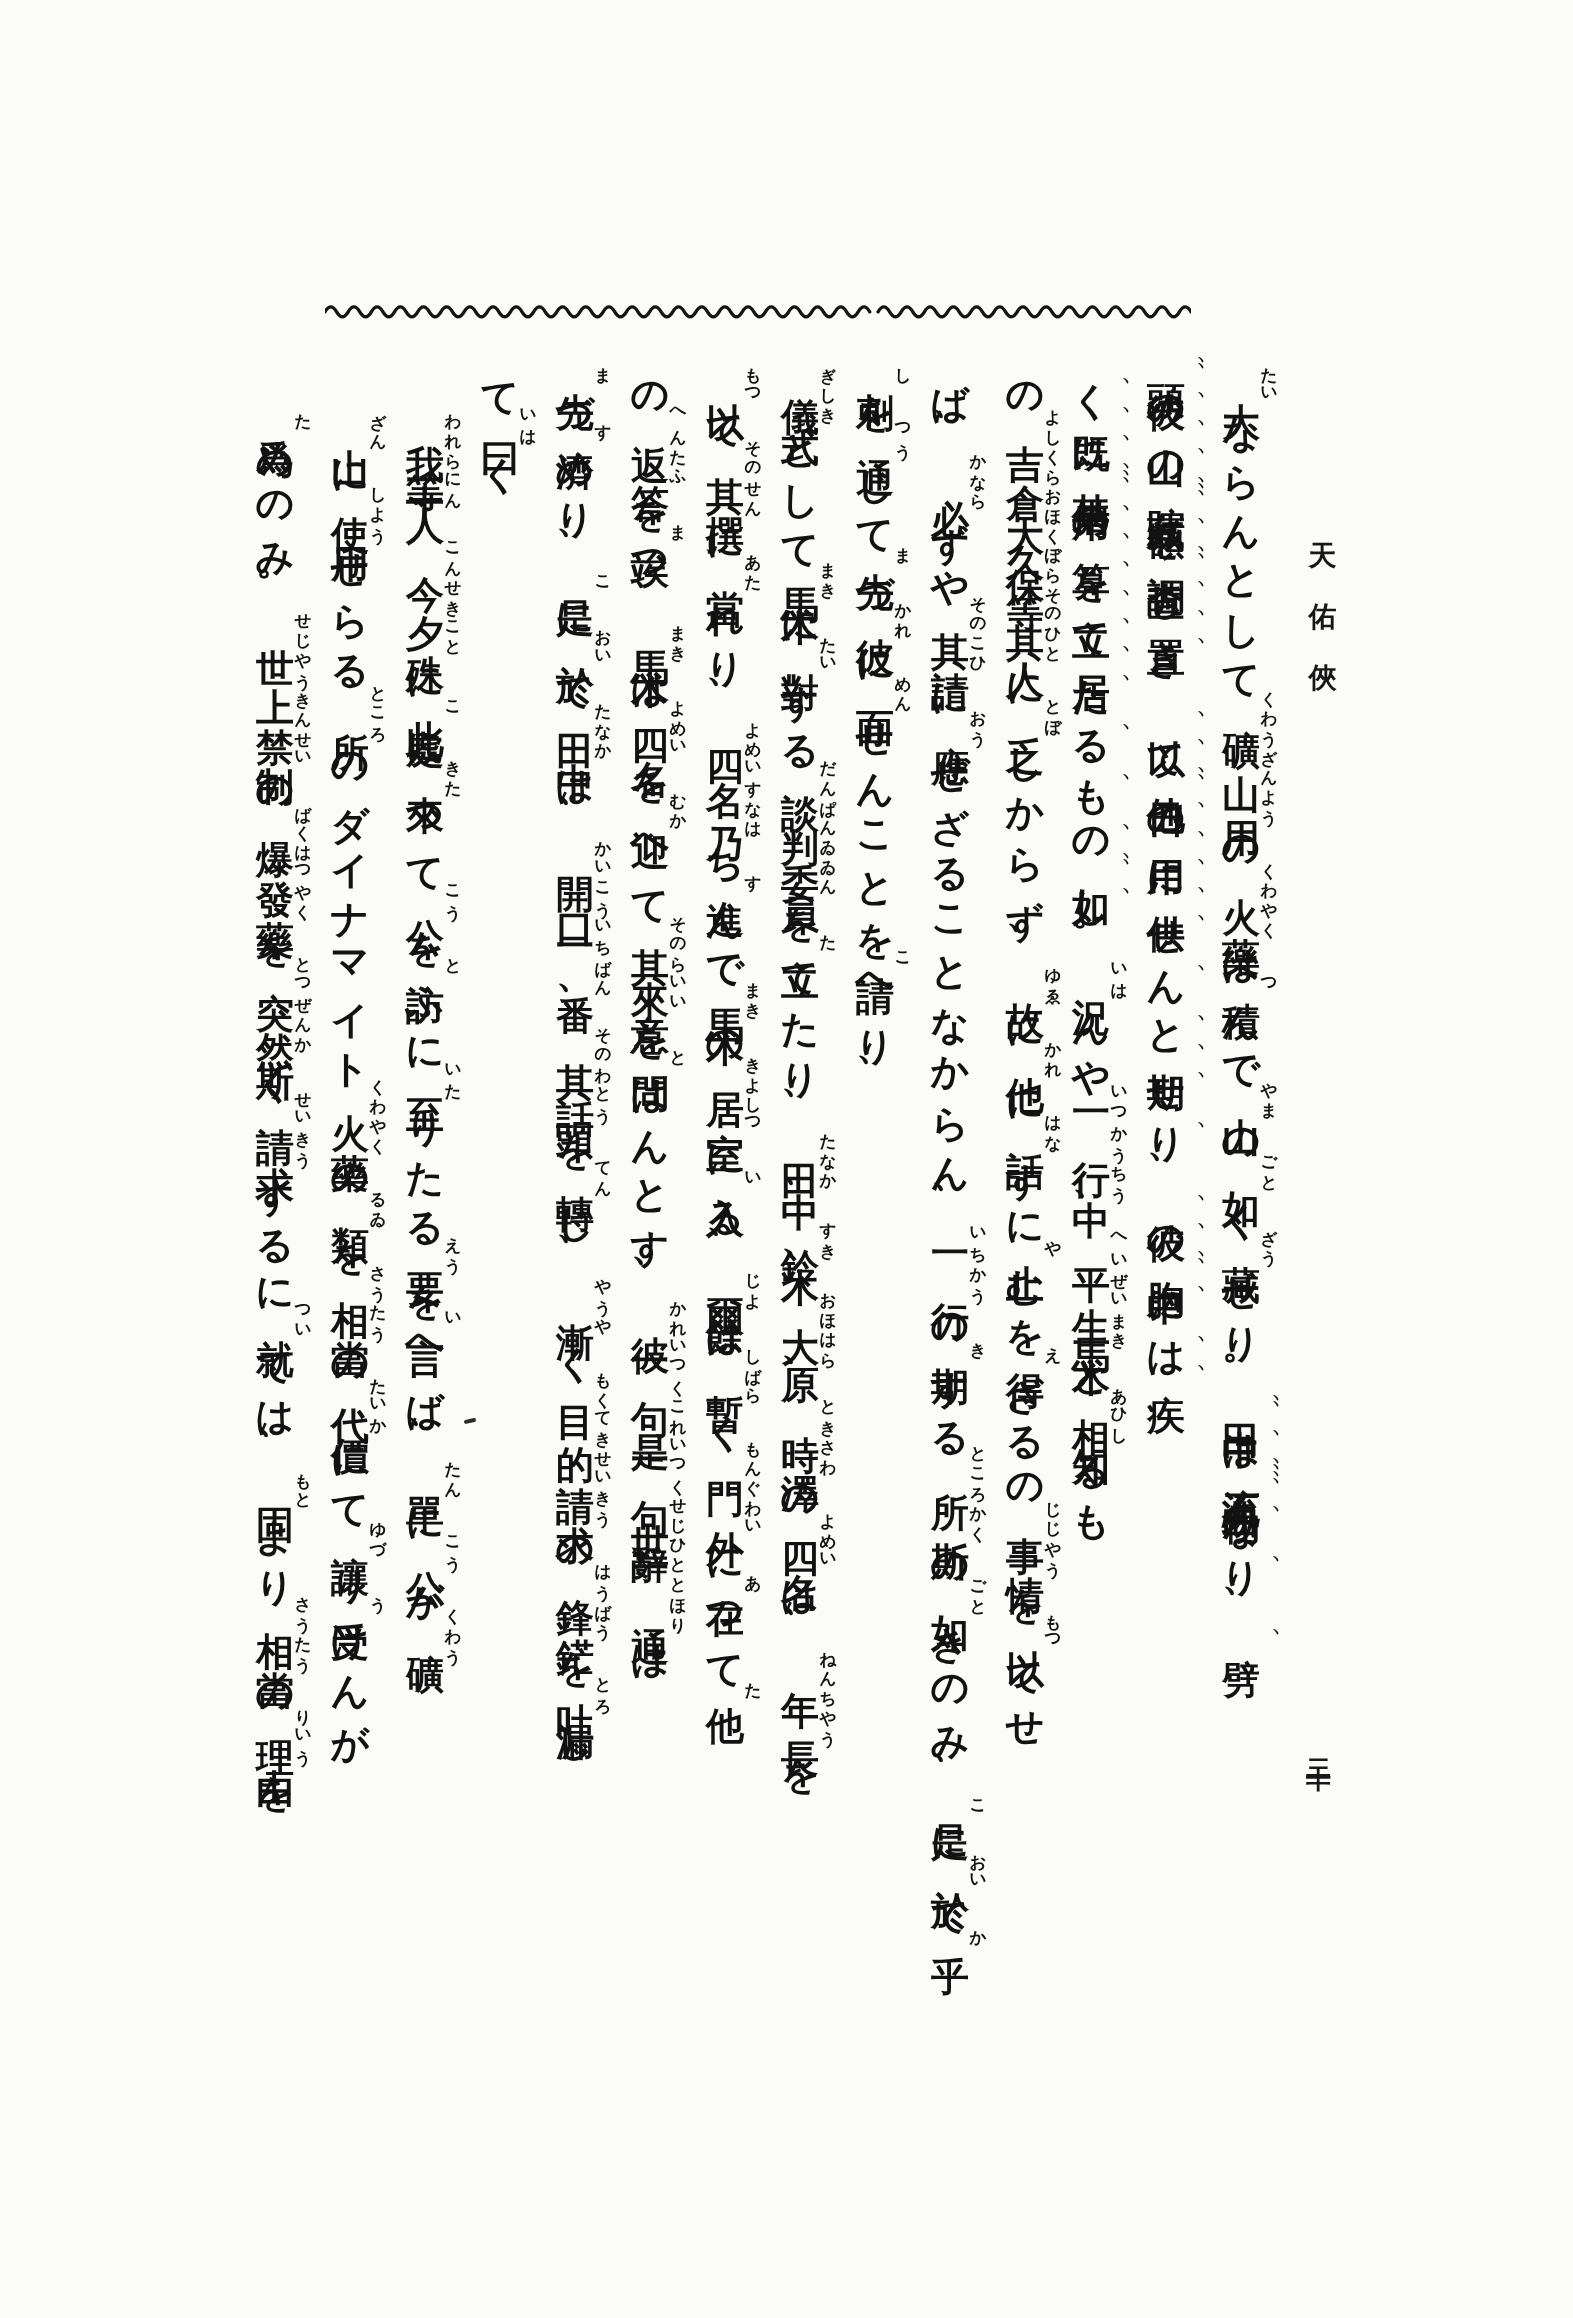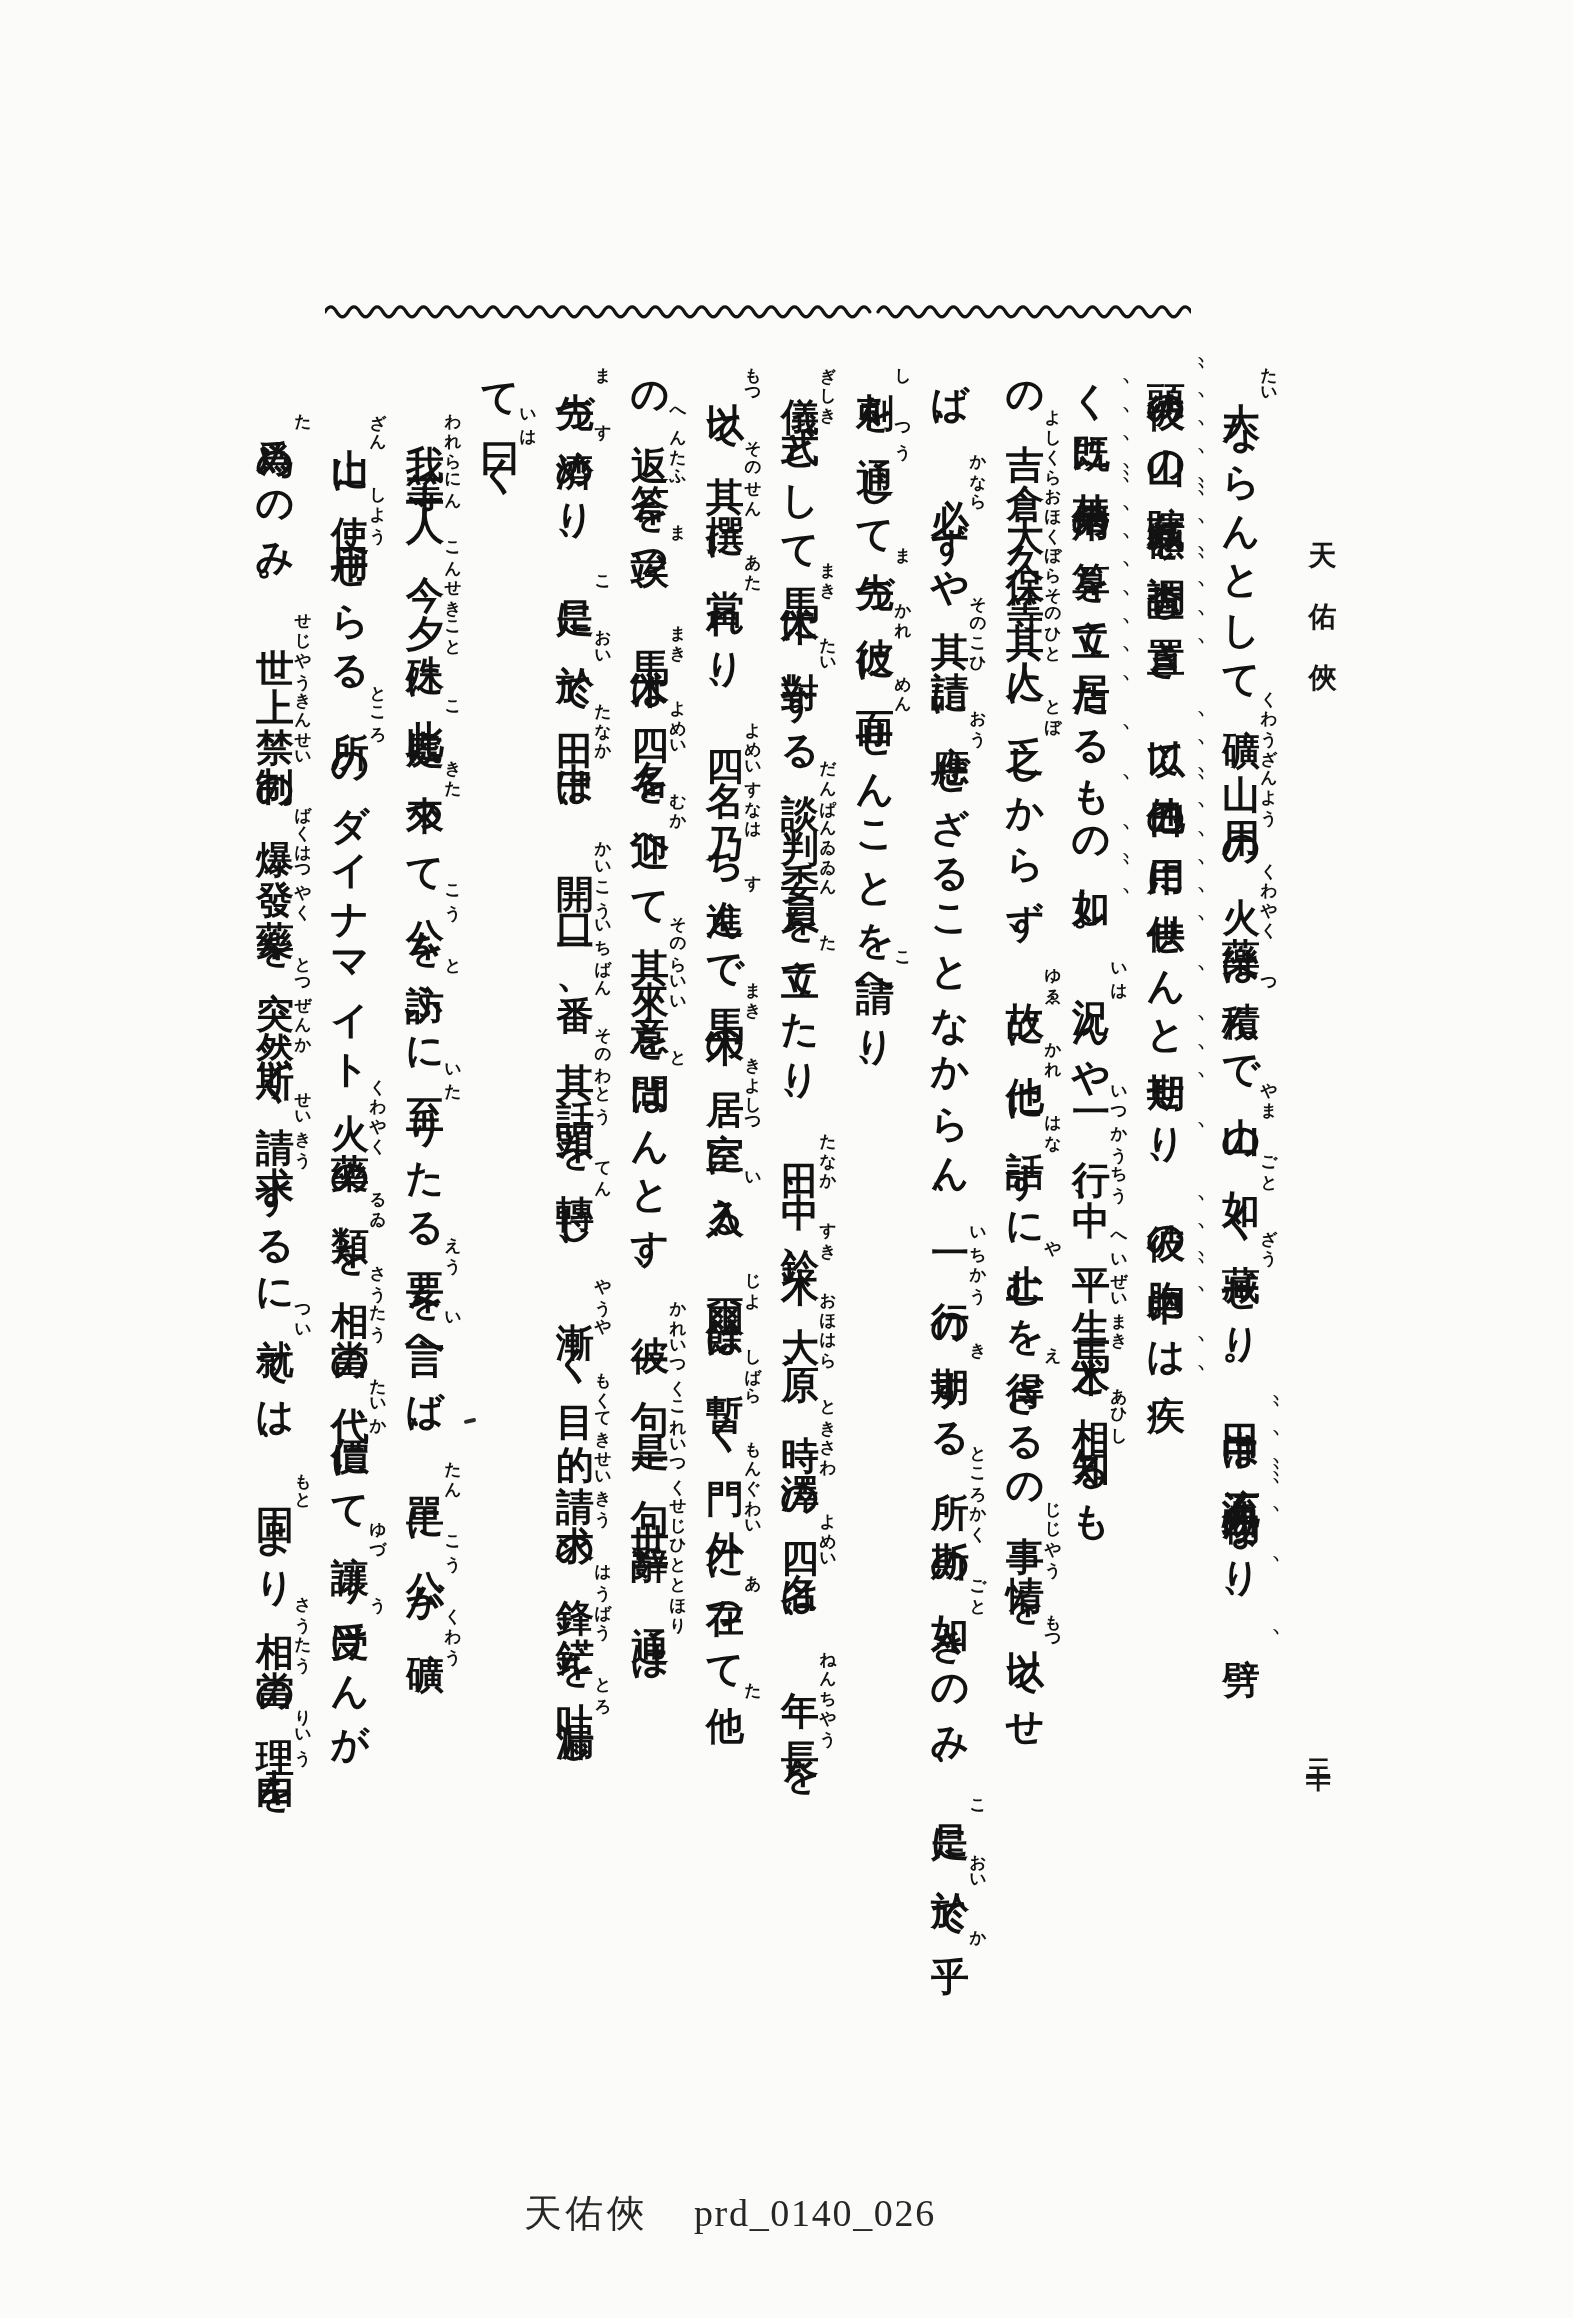--- a/index.html
+++ b/index.html
@@ -118,18 +118,15 @@
       <p class="col"><span>て</span><ruby>曰<rt>いは</rt></ruby><span>く</span></p>
       <p class="col indent"><ruby>我等<rt>われら</rt></ruby><span>十一</span><ruby>人<rt>にん</rt></ruby><span>、</span><ruby>今夕<rt>こんせき</rt></ruby><ruby>殊<rt>こと</rt></ruby><span>に</span><ruby>此處<rt>こゝ</rt></ruby><span>に</span><ruby>來<rt>きた</rt></ruby><span>つて</span><ruby>公<rt>こう</rt></ruby><span>を</span><ruby>訪<rt>と</rt></ruby><span>ふに</span><ruby>至<rt>いた</rt></ruby><span>りたる</span><ruby>要<rt>えう</rt></ruby><span>を</span><ruby>言<rt>い</rt></ruby><span>へば、</span><ruby>單<rt>たん</rt></ruby><span>に</span><ruby>公<rt>こう</rt></ruby><span>が</span><ruby>礦<rt>くわう</rt></ruby></p>
       <p class="col indent"><ruby>山<rt>ざん</rt></ruby><span>に</span><ruby>使用<rt>しよう</rt></ruby><span>せらるゝ</span><ruby>所<rt>ところ</rt></ruby><span>の</span><span>ダイナマイト</span><ruby>火藥<rt>くわやく</rt></ruby><span>の</span><ruby>類<rt>るゐ</rt></ruby><span>を</span><ruby>相當<rt>さうたう</rt></ruby><span>の</span><ruby>代價<rt>たいか</rt></ruby><span>にて</span><ruby>讓<rt>ゆづ</rt></ruby><span>り</span><ruby>受<rt>う</rt></ruby><span>けんが</span></p>
       <p class="col indent"><ruby>爲<rt>た</rt></ruby><span>めのみ。</span><ruby>世上<rt>せじやう</rt></ruby><ruby>禁制<rt>きんせい</rt></ruby><span>の</span><ruby>爆發藥<rt>ばくはつやく</rt></ruby><span>を</span><ruby>突然<rt>とつぜん</rt></ruby><ruby>斯<rt>か</rt></ruby><span>く</span><ruby>請求<rt>せいきう</rt></ruby><span>するに</span><ruby>就<rt>つい</rt></ruby><span>ては、</span><ruby>固<rt>もと</rt></ruby><span>より</span><ruby>相當<rt>さうたう</rt></ruby><span>の</span><ruby>理由<rt>りいう</rt></ruby><span>を</span></p>
     </div>
 
   <div id="page-num">二十二</div>
 
   <div class="speck" style="left:464px; top:1419px; width:11.6px; height:4.1px; transform:rotate(-12deg);"></div>
 
-  <div id="footer">
-    <span>天佑俠</span><span class="fid">prd_0140_026</span>
-  </div>
 
 </div>
 
 
 </body></html>

